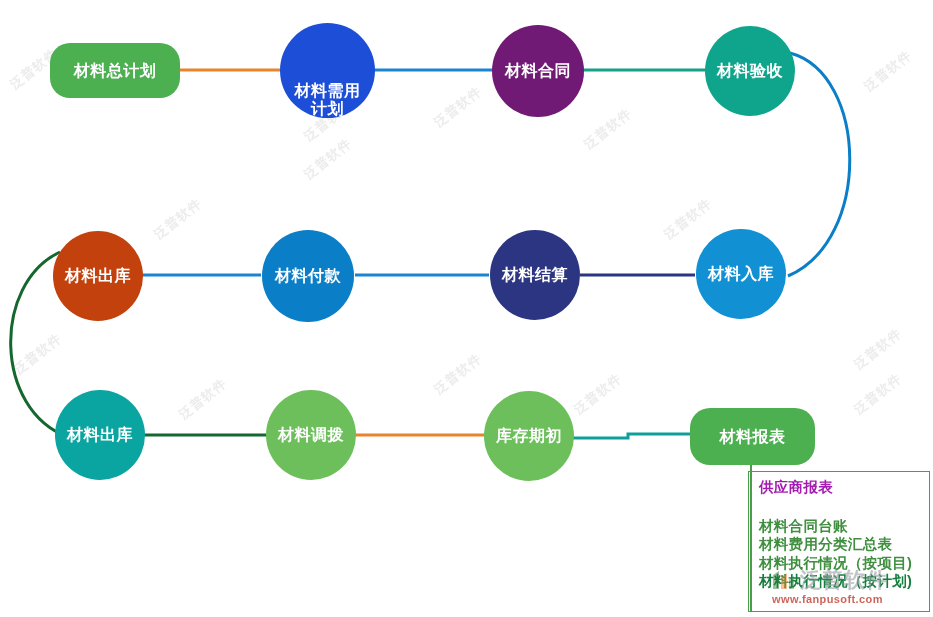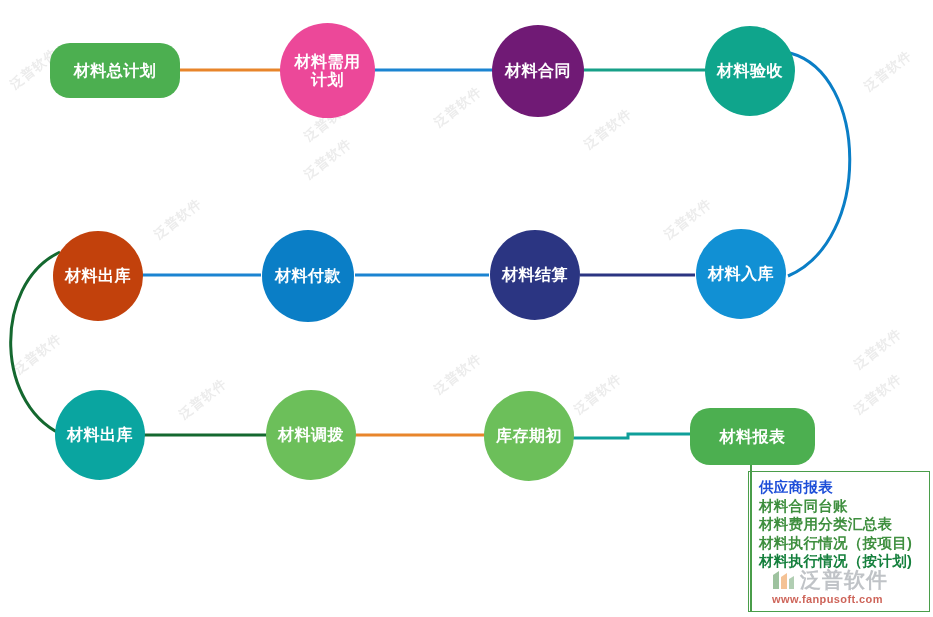--- a/index.html
+++ b/index.html
@@ -152,21 +152,21 @@
 
     <path d="M 570,438 L 628,438 L 628,434 L 691,434" fill="none" stroke="#0f9f9a" stroke-width="3"></path>
 
     <line x1="751" y1="465" x2="751" y2="612" stroke="#4a9d4a" stroke-width="2"></line>
   </svg>
 
   <div id="node-layer">
       <div class="node rrect" style="left: 50px; top: 43px; width: 130px; height: 55px; background: rgb(76, 175, 80);">
         <span class="lbl">材料总计划</span>
       </div>
-      <div class="node circle" style="left: 280px; top: 23px; width: 95px; height: 95px; background: #ec4899;">
+      <div class="node circle" style="left: 280px; top: 23px; width: 95px; height: 95px; background: #1d4ed8; align-items: flex-end;">
         <span class="lbl">材料需用<br>计划</span>
       </div>
       <div class="node circle" style="left: 492px; top: 25px; width: 92px; height: 92px; background: #701a75;">
         <span class="lbl">材料合同</span>
       </div>
       <div class="node circle" style="left: 705px; top: 26px; width: 90px; height: 90px; background: rgb(15, 165, 140);">
         <span class="lbl">材料验收</span>
       </div>
       <div class="node circle" style="left: 53px; top: 231px; width: 90px; height: 90px; background: #c2410c;">
         <span class="lbl">材料出库</span>
@@ -188,22 +188,22 @@
       </div>
       <div class="node circle" style="left: 484px; top: 391px; width: 90px; height: 90px; background: rgb(108, 191, 90); align-items: center;">
         <span class="lbl">库存期初</span>
       </div>
       <div class="node rrect" style="left: 690px; top: 408px; width: 125px; height: 57px; background: rgb(76, 175, 80);">
         <span class="lbl">材料报表</span>
       </div>
     </div>
 
   <div id="report-box" style="left: 748px; top: 471px; width: 182px; height: 141px; border-color: rgb(74, 157, 74);">
-      <div class="rline" style="color: #1d4ed8;">供应商报表</div>
-      <div class="rline" style="color: rgb(63, 143, 63);">材料合同台账</div>
+      <div class="rline" style="color: #a21caf;">供应商报表</div>
+      <div class="rline" style="color: rgb(63, 143, 63); margin-top: 20px;">材料合同台账</div>
       <div class="rline" style="color: rgb(63, 143, 63);">材料费用分类汇总表</div>
       <div class="rline" style="color: rgb(63, 143, 63);">材料执行情况（按项目)</div>
       <div class="rline" style="color: #15803d;">材料执行情况（按计划)</div>
     </div>
 
   <div id="logo-wm" style="left:770px; top:566px;">
     <div class="logo-row">
       <span class="logo-mark">
         <svg width="26" height="24" viewBox="0 0 26 24" xmlns="http://www.w3.org/2000/svg">
           <path d="M3 21 L3 7 L9 3 L9 21 Z" fill="#2f7d32" opacity="0.75"></path>

